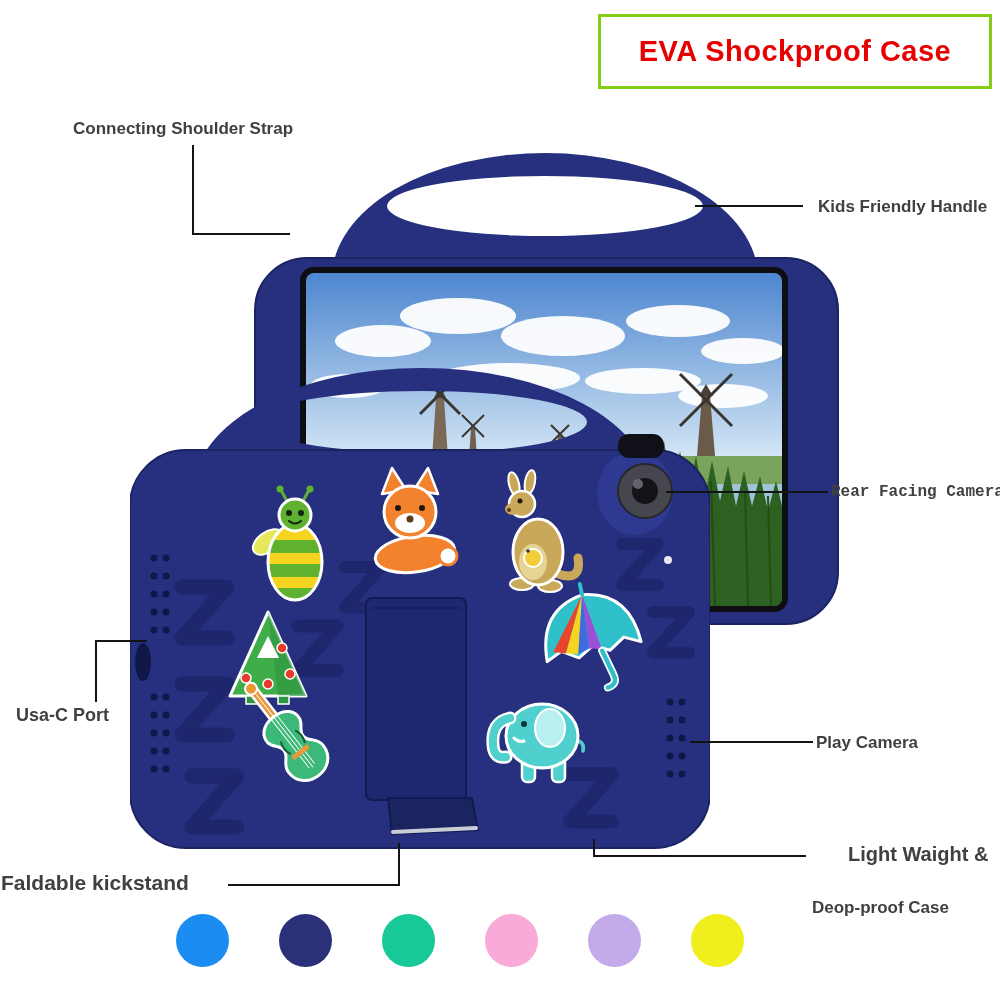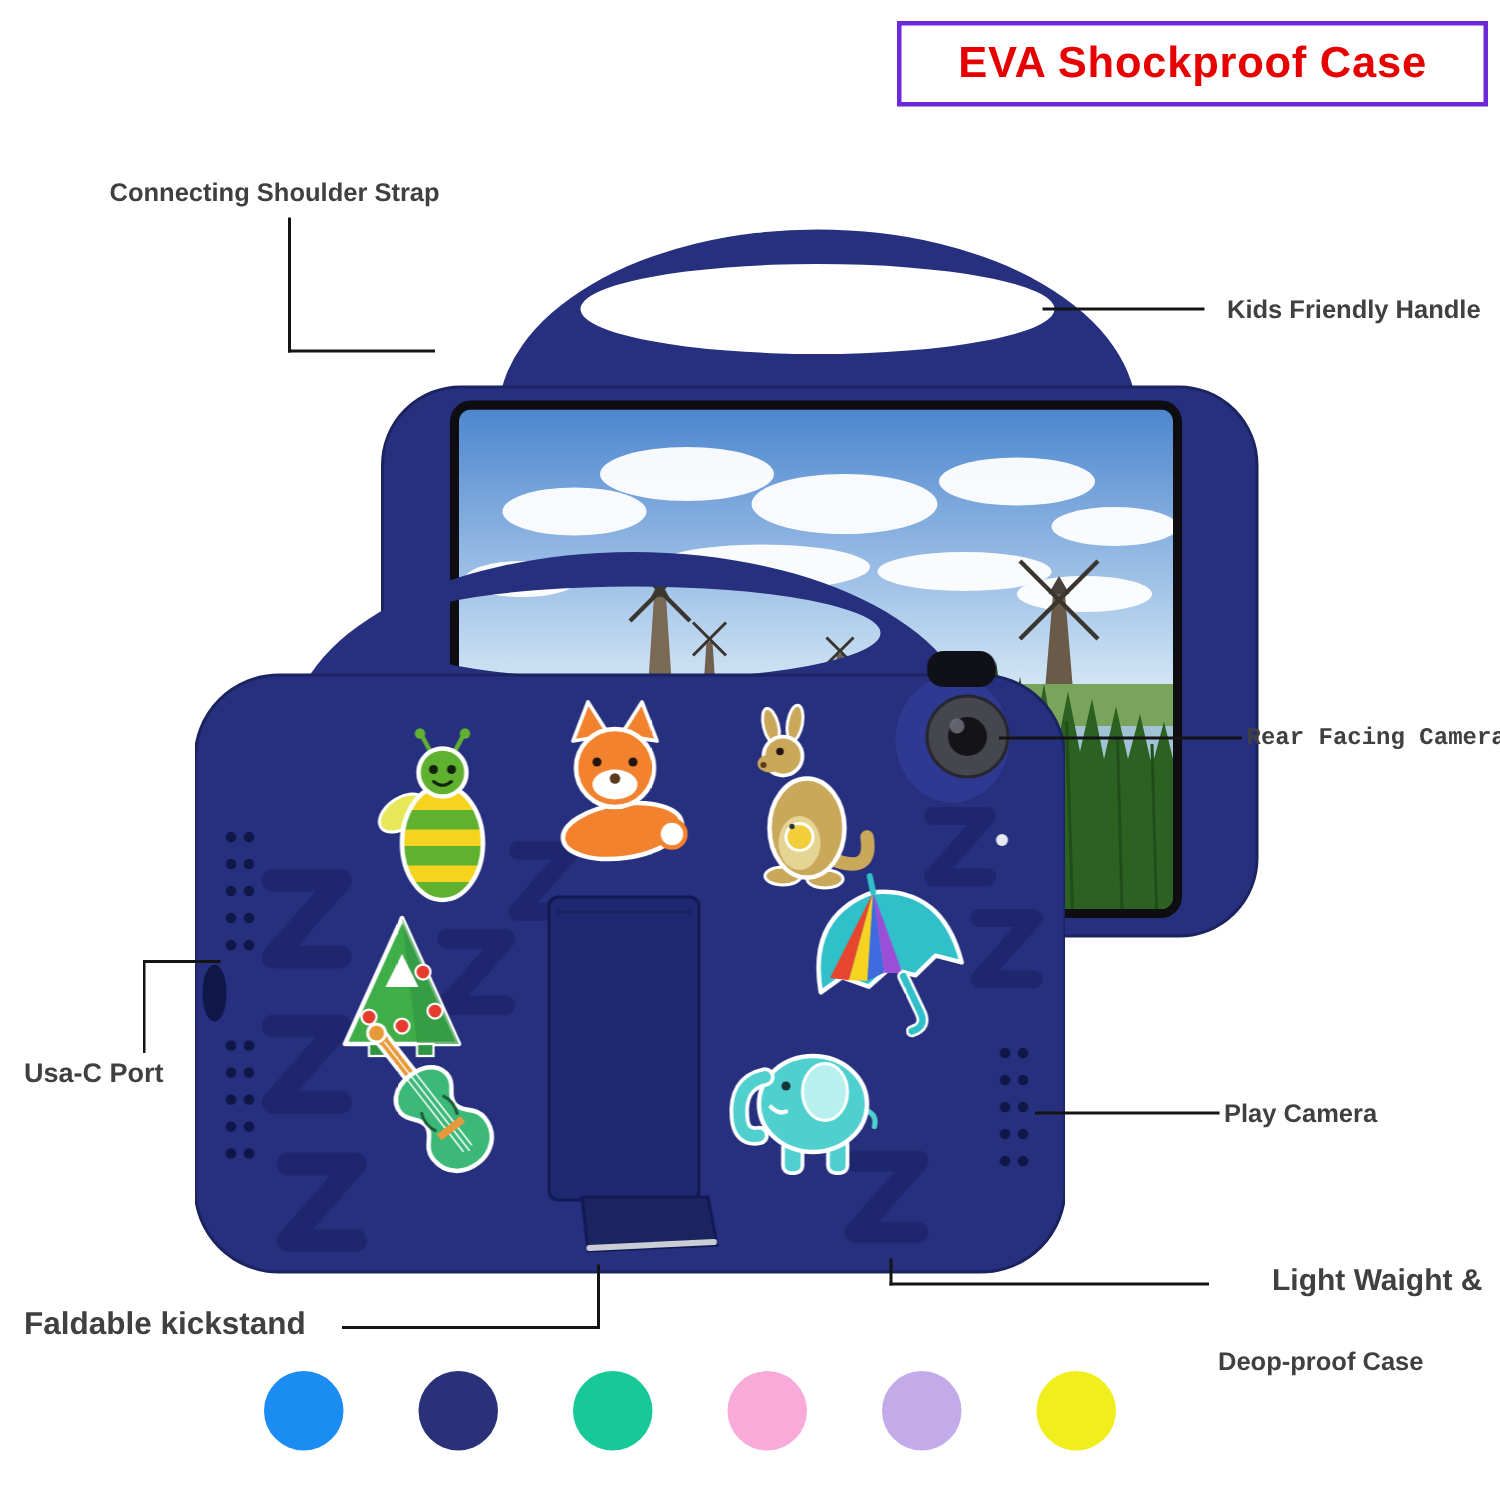--- a/index.html
+++ b/index.html
@@ -1,28 +1,28 @@
 <!DOCTYPE html>
 <html><head>
 <meta charset="utf-8">
 <style>
   html,body{margin:0;padding:0;background:#ffffff;}
   .stage{position:relative;width:1000px;height:1000px;background:#ffffff;overflow:hidden;
          font-family:"Liberation Sans",sans-serif;}
   svg{position:absolute;display:block;}
-  .title-box{position:absolute;left:598px;top:14px;width:394px;height:57px;border:3px solid #6d28d9;
+  .title-box{position:absolute;left:598px;top:14px;width:394px;height:75px;border:3px solid #84cc16;
              box-sizing:border-box;display:flex;align-items:center;justify-content:center;
              color:#e60000;font-size:29px;font-weight:bold;letter-spacing:.5px;}
   .label{position:absolute;font-weight:bold;color:#404040;white-space:nowrap;}
   .lbl-strap{left:73px;top:119px;font-size:17px;}
   .lbl-handle{left:806px;top:197px;font-size:17px;margin-left:12px;}
   .lbl-camera{left:831px;top:483px;font-size:16px;font-family:Liberation Mono, monospace;}
   .lbl-usb{left:16px;top:705px;font-size:18px;}
   .lbl-music{left:816px;top:733px;font-size:17px;}
-  .lbl-kick{left:16px;top:871px;font-size:21px;}
+  .lbl-kick{left:1px;top:871px;font-size:21px;}
   .lbl-light1{left:812px;top:843px;font-size:20px;margin-left:36px;}
   .lbl-light2{left:812px;top:898px;font-size:17px;}
   .line{position:absolute;background:#141414;}
   .ln-strap-v{left:192px;top:145px;width:2px;height:90px;}
   .ln-strap-h{left:192px;top:233px;width:98px;height:2px;}
   .ln-handle{left:695px;top:205px;width:108px;height:2px;}
   .ln-camera{left:666px;top:491px;width:162px;height:2px;}
   .ln-usb-h{left:95px;top:640px;width:52px;height:2px;}
   .ln-usb-v{left:95px;top:640px;width:2px;height:62px;}
   .ln-music{left:690px;top:741px;width:123px;height:2px;}

